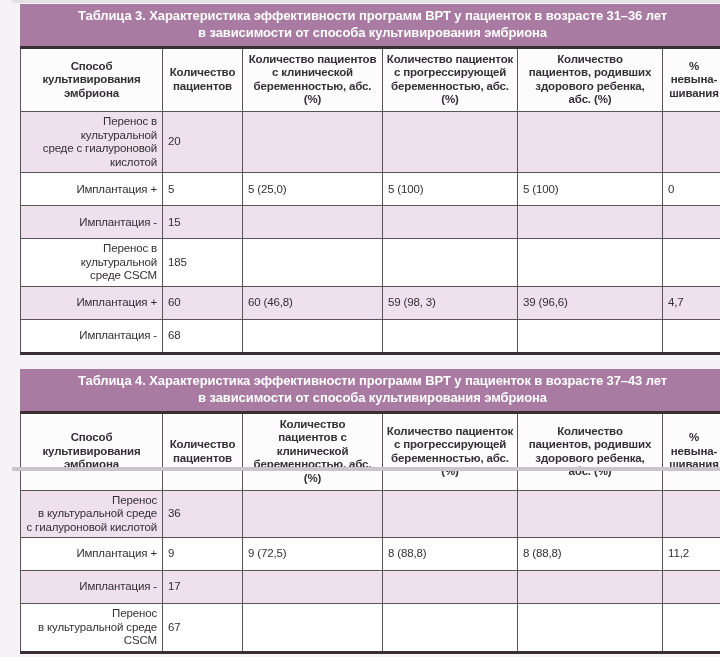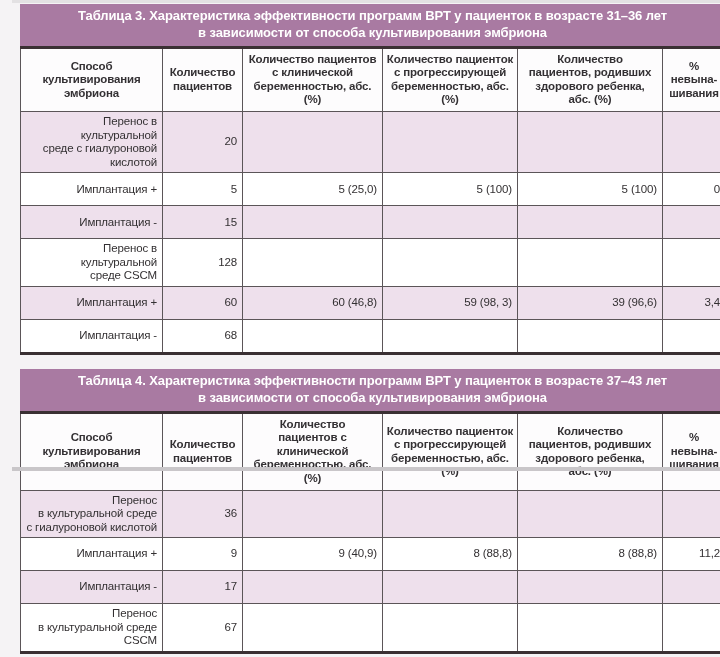--- a/index.html
+++ b/index.html
@@ -62,21 +62,21 @@
     height:26px;
     line-height:1.18;
     font-size:11.5px;
   }
   td.label{
     text-align:right;
     white-space:pre-line;
     font-size:11px;
     padding-left:7px;
   }
-  td.num{text-align:right;}
+  td.num{text-align:left;}
   tr.shaded td{background:#eee0ec;}
   tr.plain td{background:#ffffff;}
   .it{font-style:italic;}
 </style>
 </head>
 <body>
 
 <div class="page">
   <div class="top-strip"></div>
 
@@ -138,33 +138,33 @@
             <td class="label"><span>Имплантация -</span></td>
             <td class="num"><span>15</span></td>
             <td class="num"></td>
             <td class="num"></td>
             <td class="num"></td>
             <td class="num"></td>
           </tr>
           <tr class="plain">
             <td class="label"><span>Перенос в культуральной
 среде  CSCM</span></td>
-            <td class="num"><span>128</span></td>
+            <td class="num"><span>185</span></td>
             <td class="num"></td>
             <td class="num"></td>
             <td class="num"></td>
             <td class="num"></td>
           </tr>
           <tr class="shaded">
             <td class="label"><span>Имплантация +</span></td>
             <td class="num"><span>60</span></td>
             <td class="num"><span>60 (46,8)</span></td>
             <td class="num"><span>59 (98, 3)</span></td>
             <td class="num"><span>39 (96,6)</span></td>
-            <td class="num"><span>3,4</span></td>
+            <td class="num"><span>4,7</span></td>
           </tr>
           <tr class="plain">
             <td class="label"><span>Имплантация -</span></td>
             <td class="num"><span>68</span></td>
             <td class="num"></td>
             <td class="num"></td>
             <td class="num"></td>
             <td class="num"></td>
           </tr>
         </tbody>
@@ -214,21 +214,21 @@
 с гиалуроновой кислотой</span></td>
             <td class="num"><span>36</span></td>
             <td class="num"></td>
             <td class="num"></td>
             <td class="num"></td>
             <td class="num"></td>
           </tr>
           <tr class="plain">
             <td class="label"><span>Имплантация +</span></td>
             <td class="num"><span>9</span></td>
-            <td class="num"><span>9 (40,9)</span></td>
+            <td class="num"><span>9 (72,5)</span></td>
             <td class="num"><span>8 (88,8)</span></td>
             <td class="num"><span>8 (88,8)</span></td>
             <td class="num"><span>11,2</span></td>
           </tr>
           <tr class="shaded">
             <td class="label"><span>Имплантация -</span></td>
             <td class="num"><span>17</span></td>
             <td class="num"></td>
             <td class="num"></td>
             <td class="num"></td>

